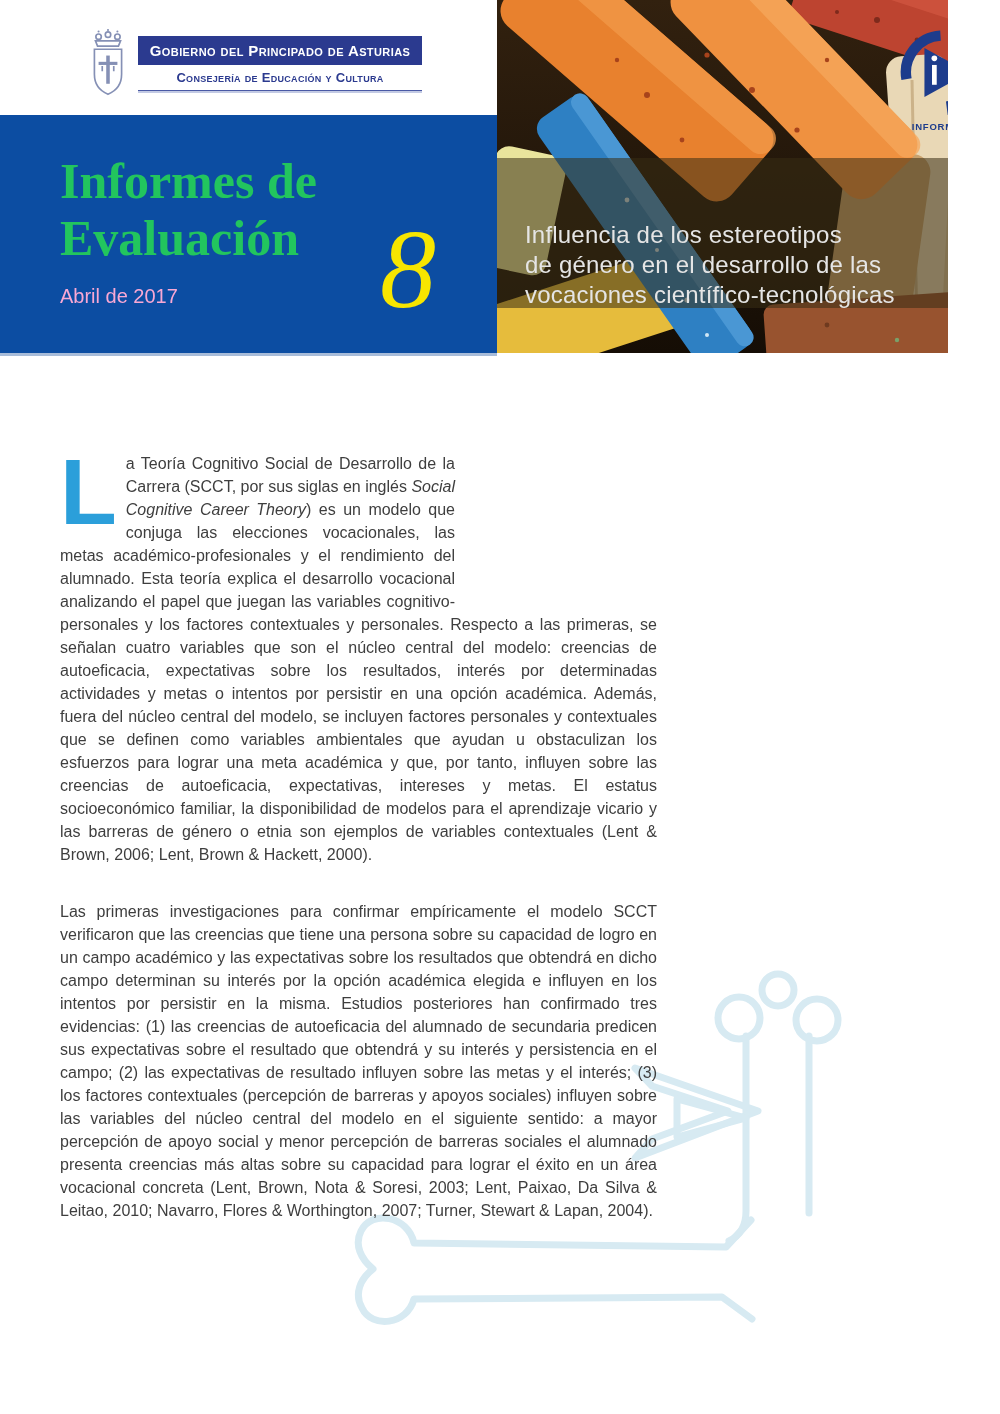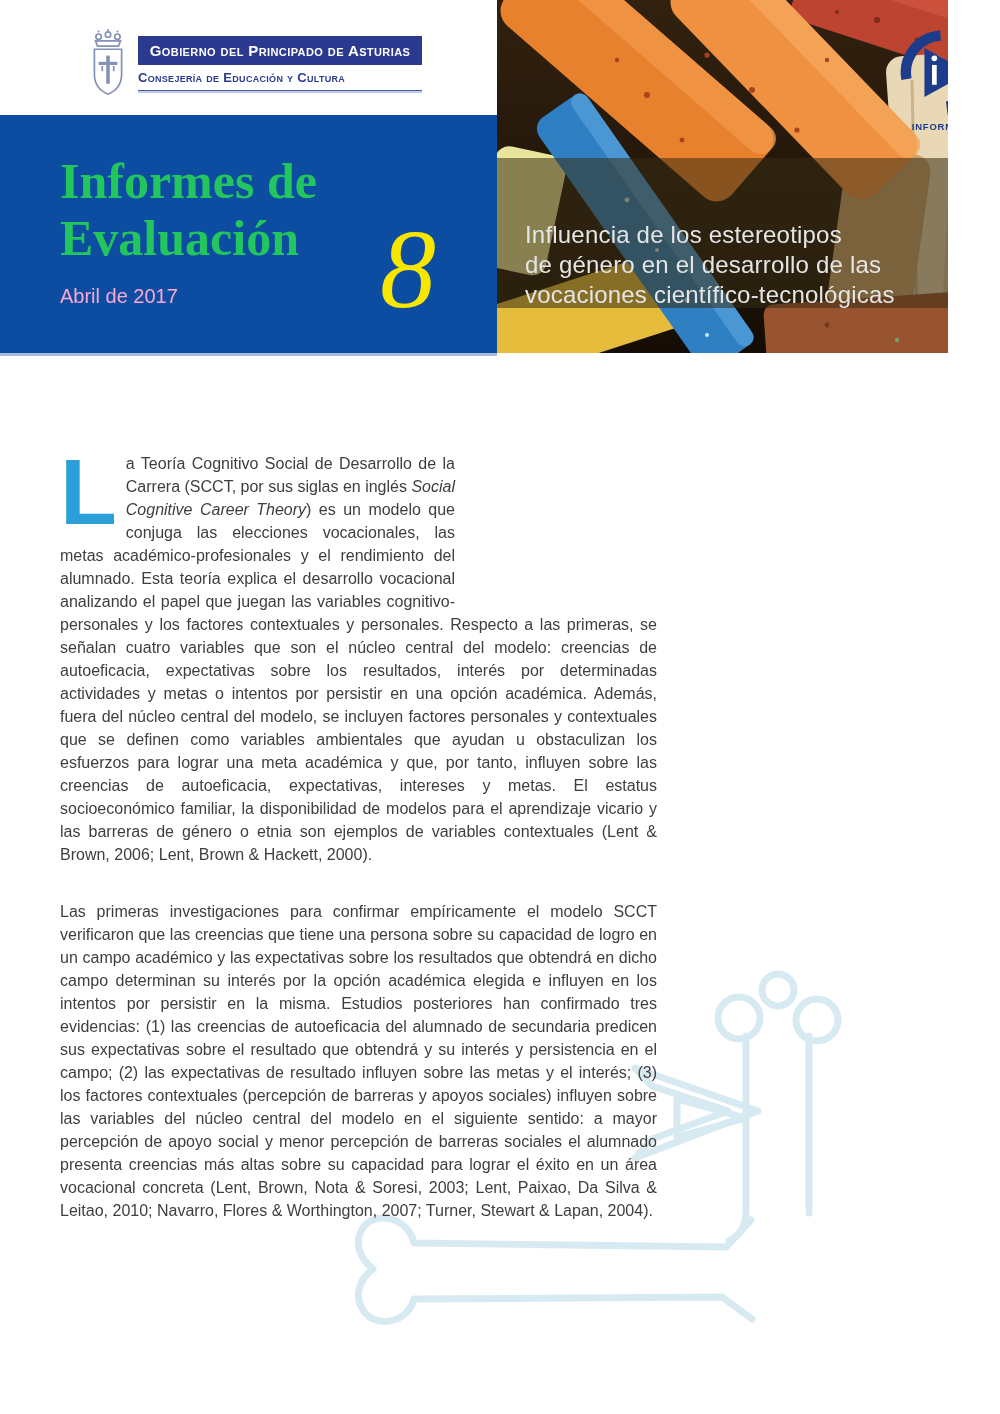--- a/index.html
+++ b/index.html
@@ -12,21 +12,21 @@
   
   .gov-logo { position:absolute; left:85px; top:28px; display:flex; gap:7px; }
   .gov-shield { width:46px; height:76px; }
   .gov-text { width:284px; margin-top:8px; }
   .gov-bar {
     background:#2B3A8F; color:#fff; height:29px; line-height:29px; text-align:center;
     font-variant:small-caps; font-weight:bold; font-size:15px; letter-spacing:0.4px;
   }
   .gov-sub {
     color:#2B3A8F; font-variant:small-caps; font-weight:bold; font-size:13px;
-    margin-top:5px; letter-spacing:0.3px;
+    text-align:center; margin-top:5px; letter-spacing:0.3px;
   }
   .gov-rule { height:3px; background:#4a59a5; border-bottom:2px solid #c3cae4; margin-top:5px; }
 
   
   .blue-panel {
     position:absolute; left:0; top:115px; width:497px; height:238px;
     background:#0C4DA2; box-shadow:0 3px 0 #a8bcd9;
   }
   .series-title {
     position:absolute; left:60px; top:38px; color:#22c55e;

